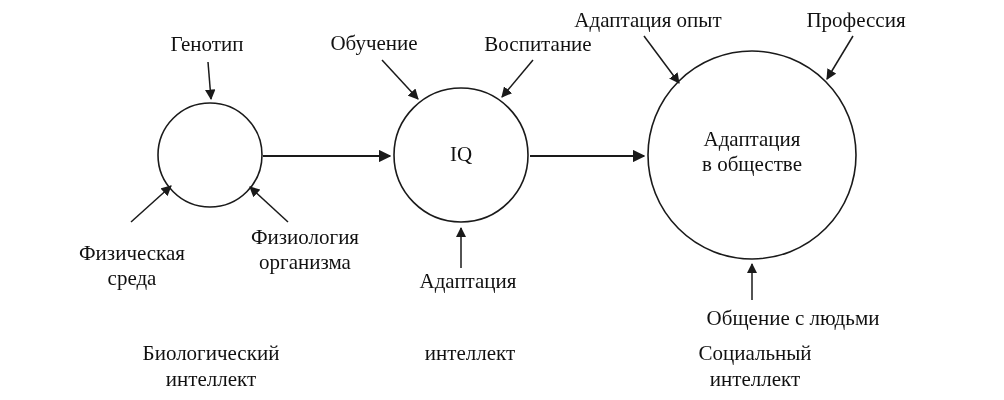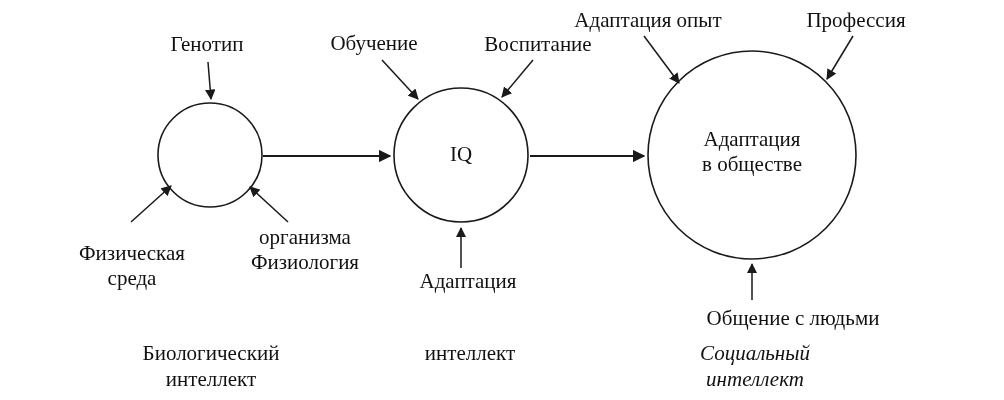--- a/index.html
+++ b/index.html
@@ -96,22 +96,22 @@
   <div class="lbl center-x" style="left:207px; top:32px; width:200px;">
     <span>Генотип</span>
   </div>
 
   <div class="lbl center-x" style="left:132px; top:225px; width:200px;margin-top:16px;">
     <div>Физическая</div>
     <div>среда</div>
   </div>
 
   <div class="lbl center-x" style="left:305px; top:225px; width:200px;">
+    <div>Физиология</div>
     <div>организма</div>
-    <div>Физиология</div>
   </div>
 
   <div class="lbl center-x" style="left:374px; top:31px; width:200px;">
     <span>Обучение</span>
   </div>
 
   <div class="lbl center-x" style="left:538px; top:32px; width:200px;">
     <span>Воспитание</span>
   </div>
 
@@ -133,18 +133,18 @@
 
   <div class="caption center-x" style="left:211px; top:340px; width:300px;">
     <div>Биологический</div>
     <div>интеллект</div>
   </div>
 
   <div class="caption center-x" style="left:470px; top:340px; width:320px;">
     <div>интеллект</div>
   </div>
 
-  <div class="caption center-x" style="left:755px; top:340px; width:300px;font-style:italic;">
+  <div class="caption center-x" style="left:755px; top:340px; width:300px;">
     <div>Социальный</div>
     <div>интеллект</div>
   </div>
 
 </div>
 
 </body></html>

